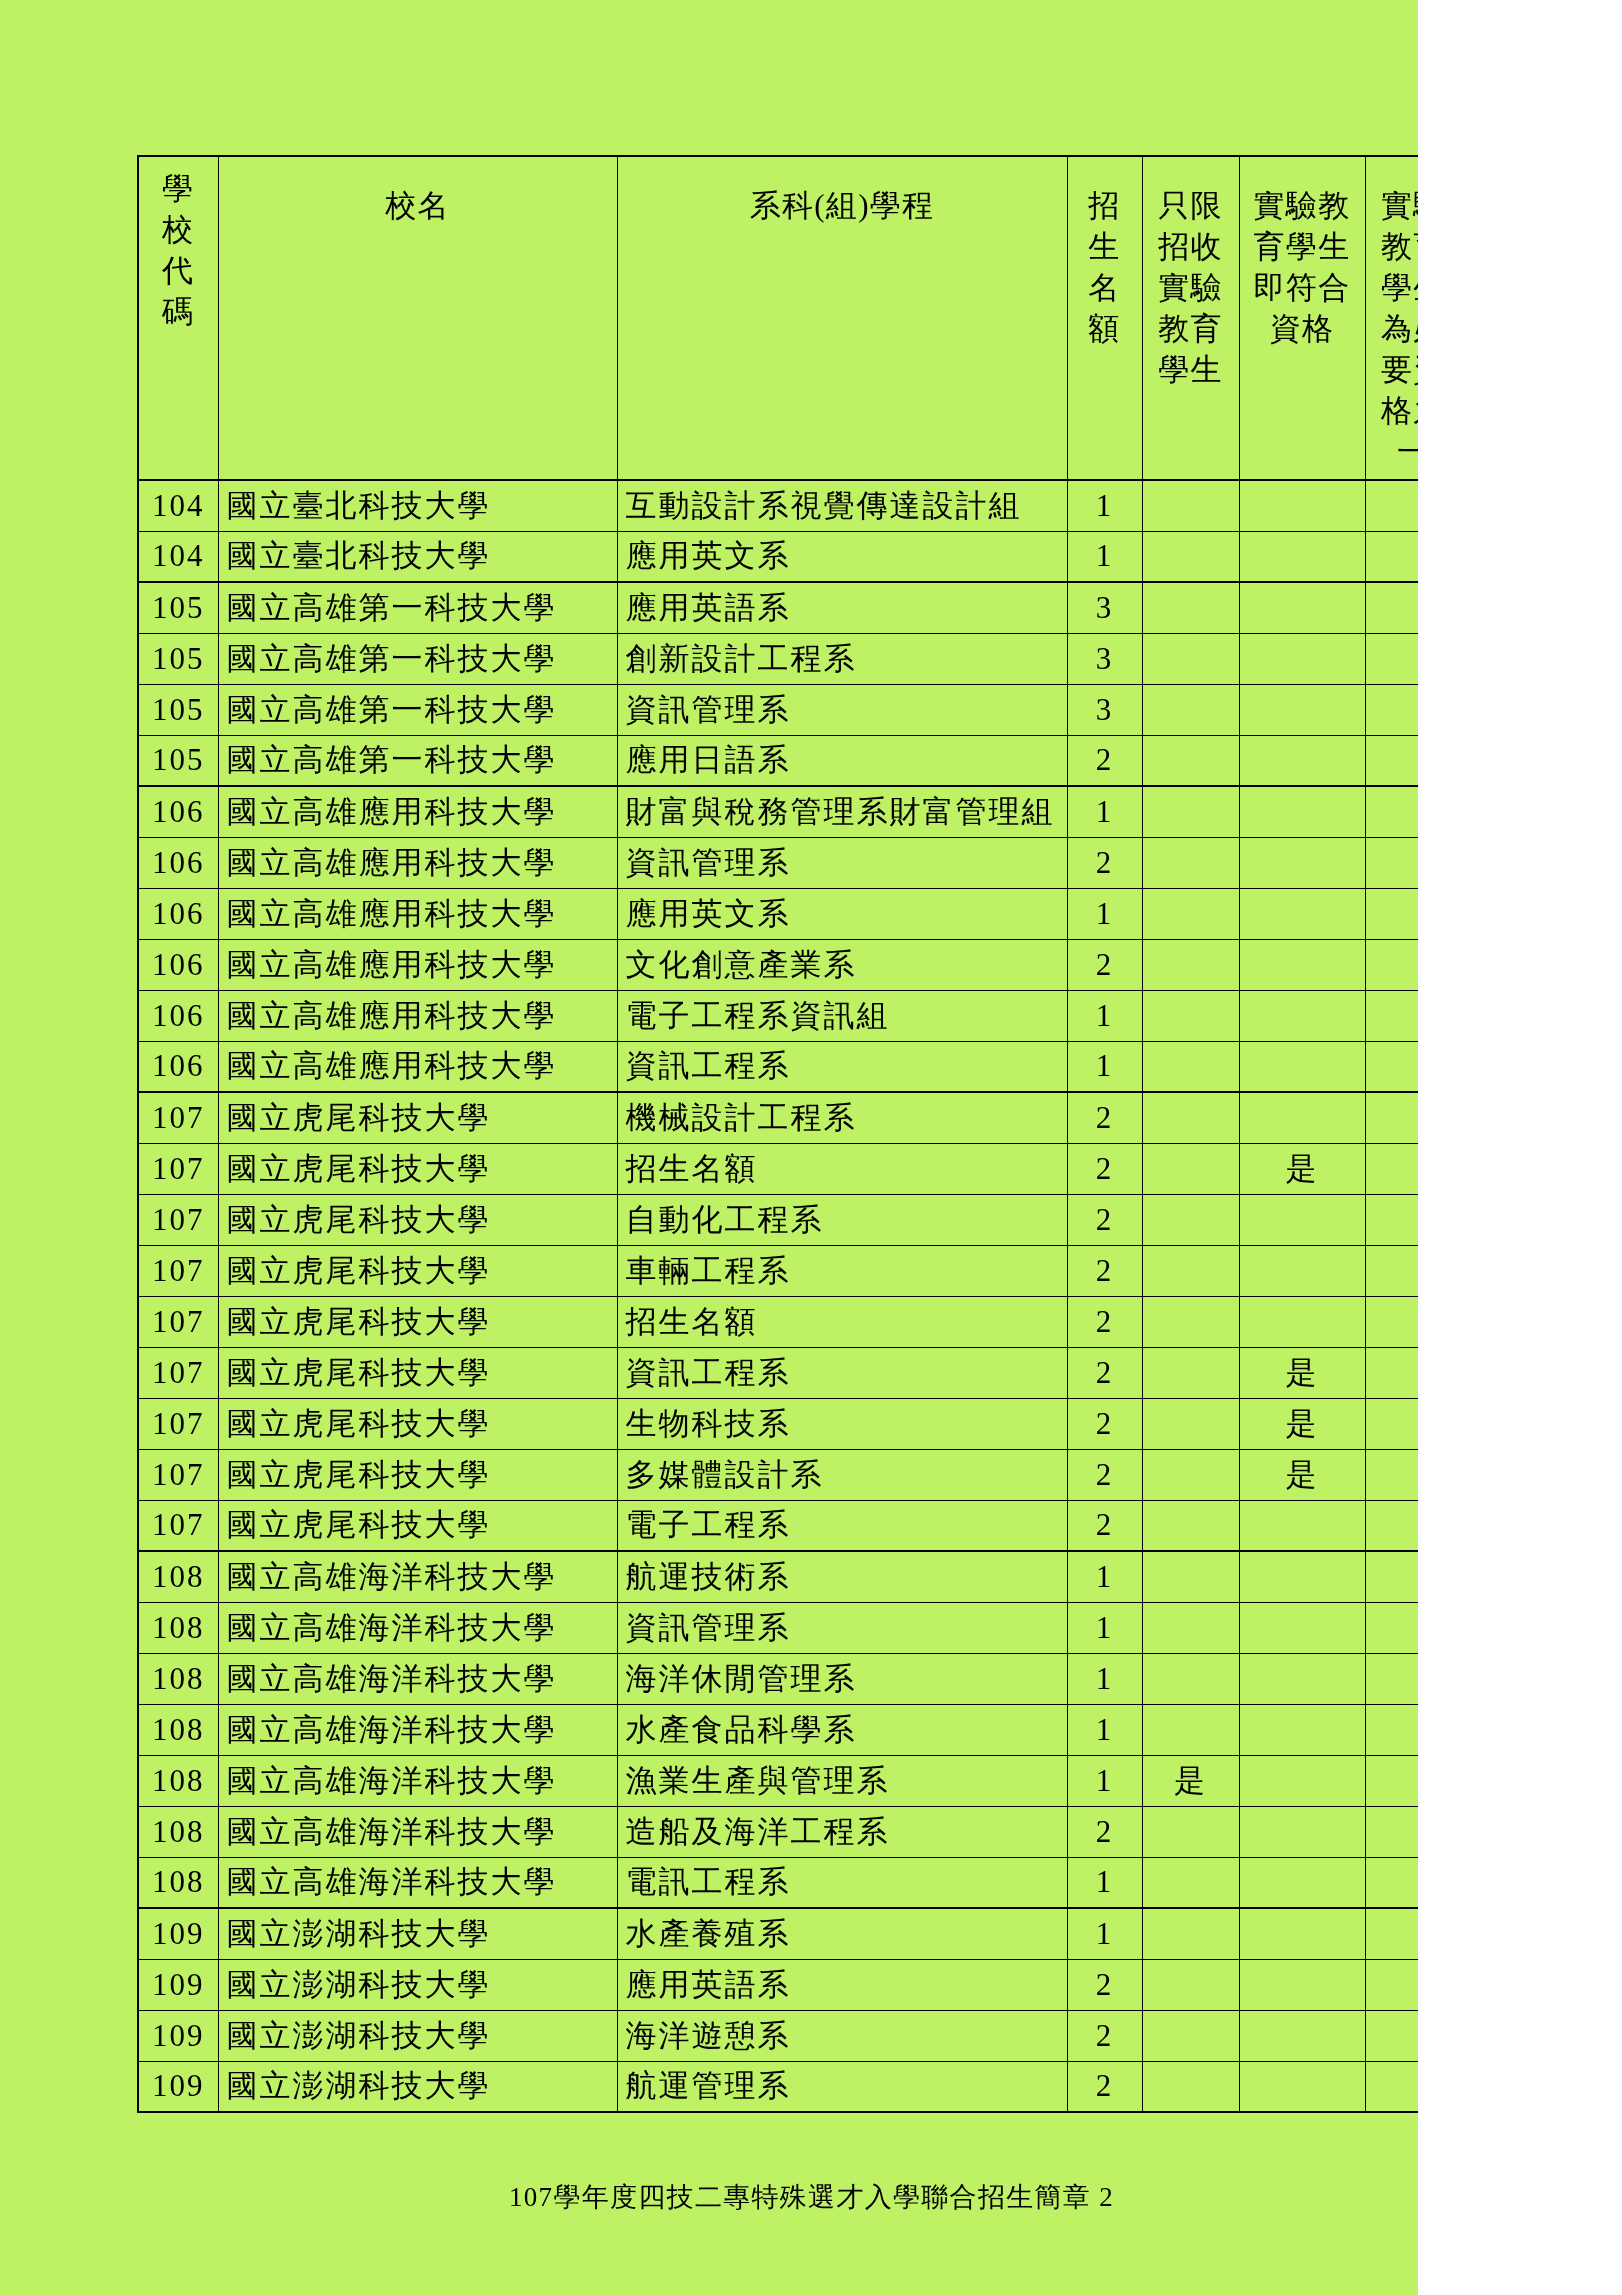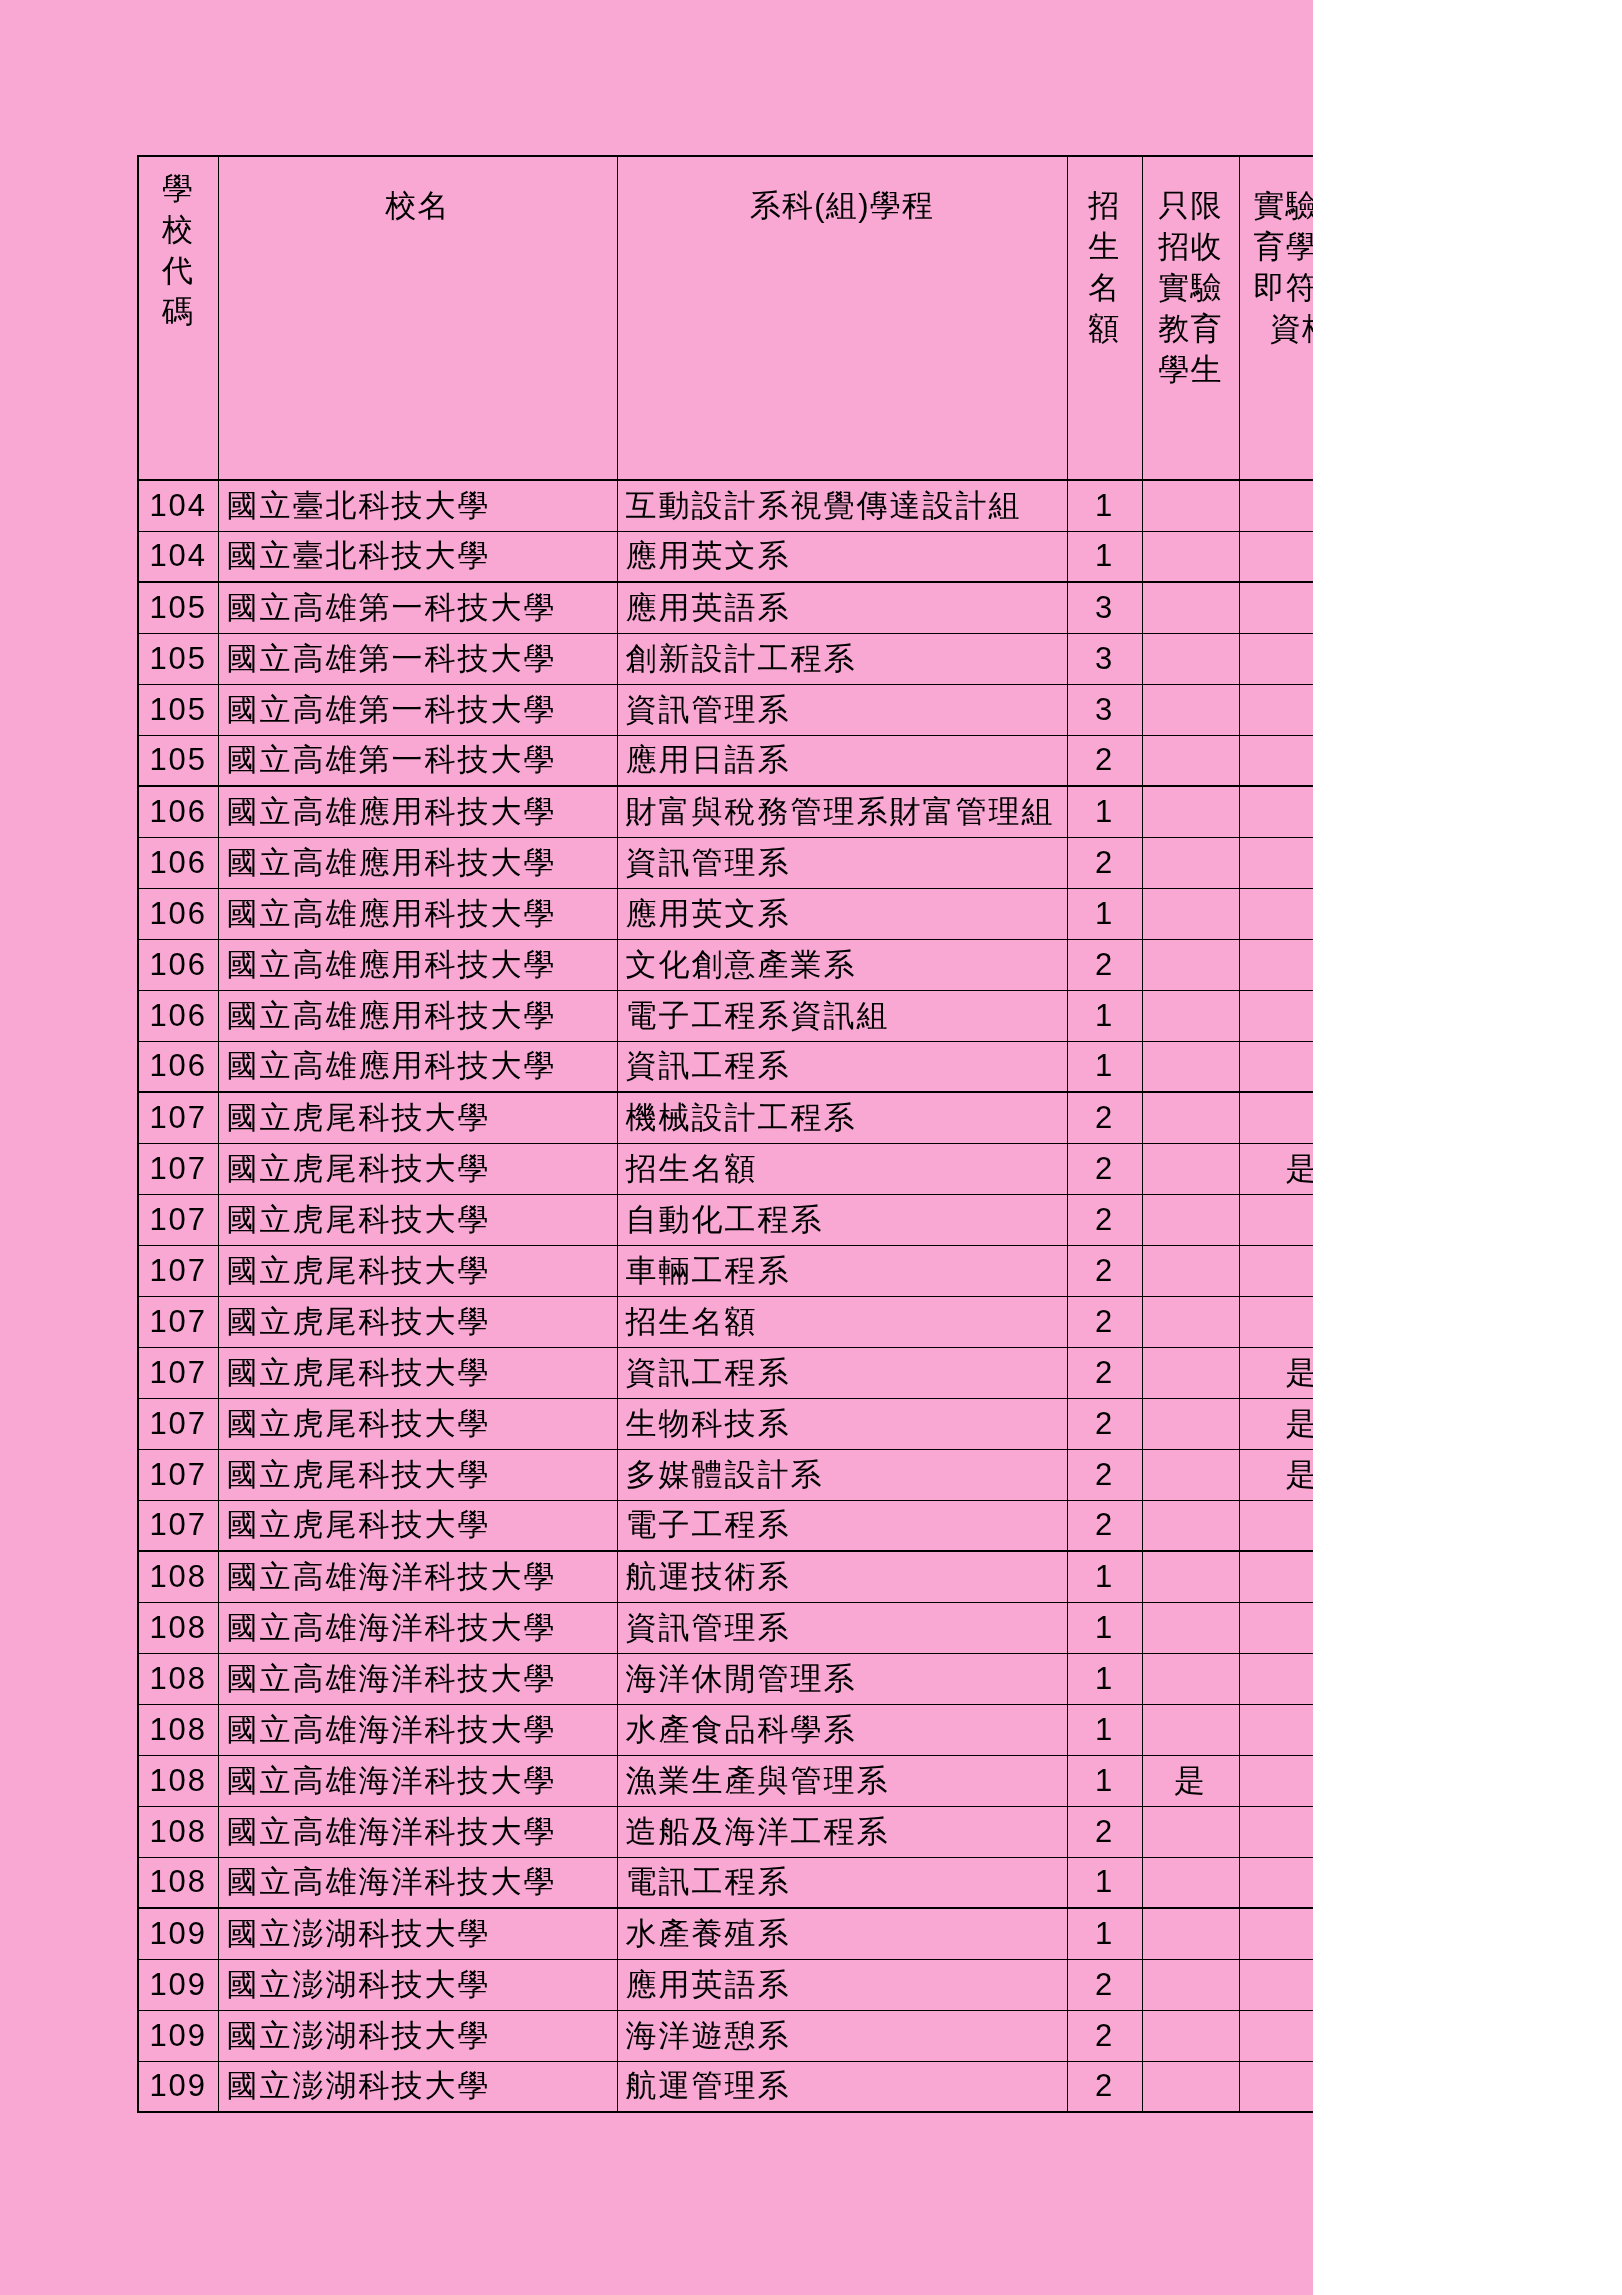--- a/index.html
+++ b/index.html
@@ -2,25 +2,25 @@
 <html style="font-size:10.5px"><head>
 <meta charset="utf-8">
 <style>
   html, body {
     margin: 0;
     padding: 0;
     background: #ffffff;
   }
   .page {
     position: relative;
-    width: 1313px;
+    width: 1418px;
     height: 2295px;
-    background: #f9a8d4;
+    background: #bef264;
     color: #000000;
-    font-family: Liberation Sans, sans-serif;
+    font-family: Liberation Serif, serif;
     overflow: hidden;
   }
   table.roster {
     position: absolute;
     left: 137px;
     top: 155px;
     width: 1324px;
     border-collapse: collapse;
     table-layout: fixed;
     border: 2.6px solid #000;
@@ -391,15 +391,16 @@
           <td>國立澎湖科技大學</td>
           <td>航運管理系</td>
           <td>2</td>
           <td></td>
           <td></td>
           <td></td>
         </tr>
       </tbody>
   </table>
 
+  <div class="footer">107學年度四技二專特殊選才入學聯合招生簡章 2</div>
 
 </div>
 
 
 </body></html>

